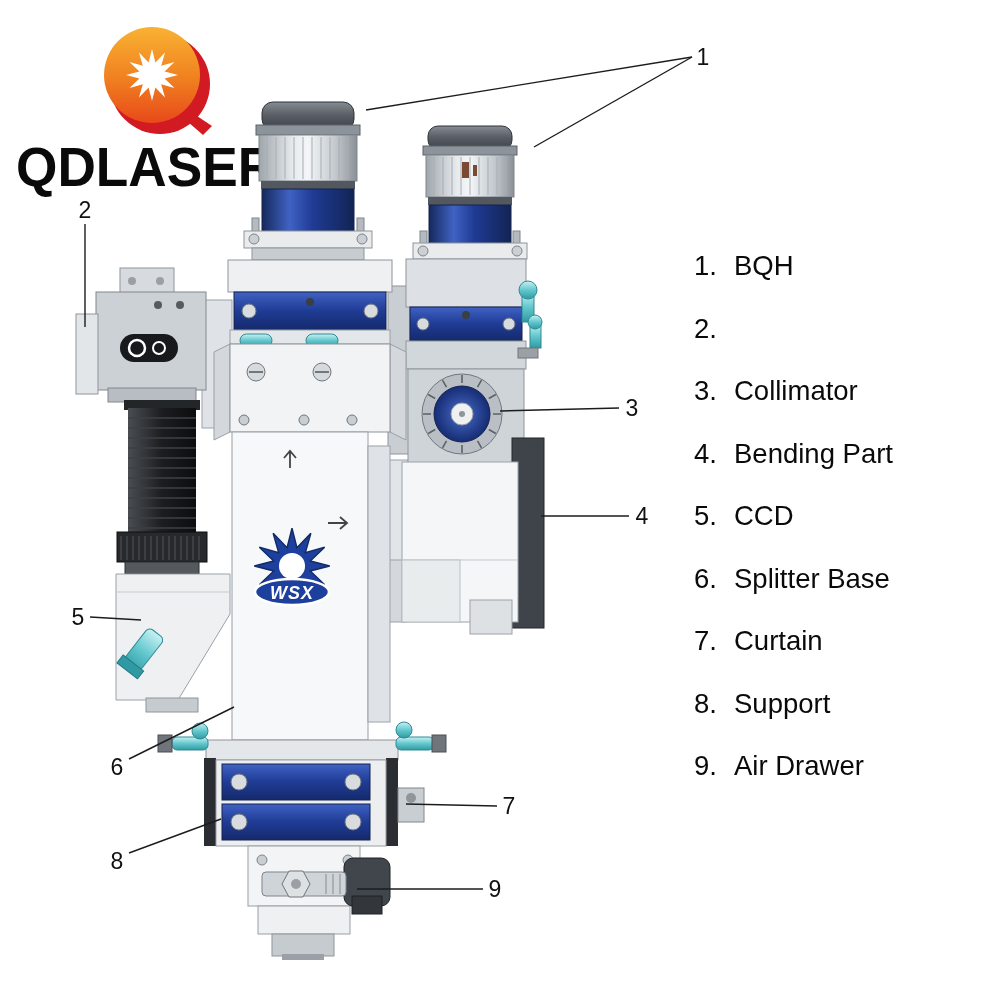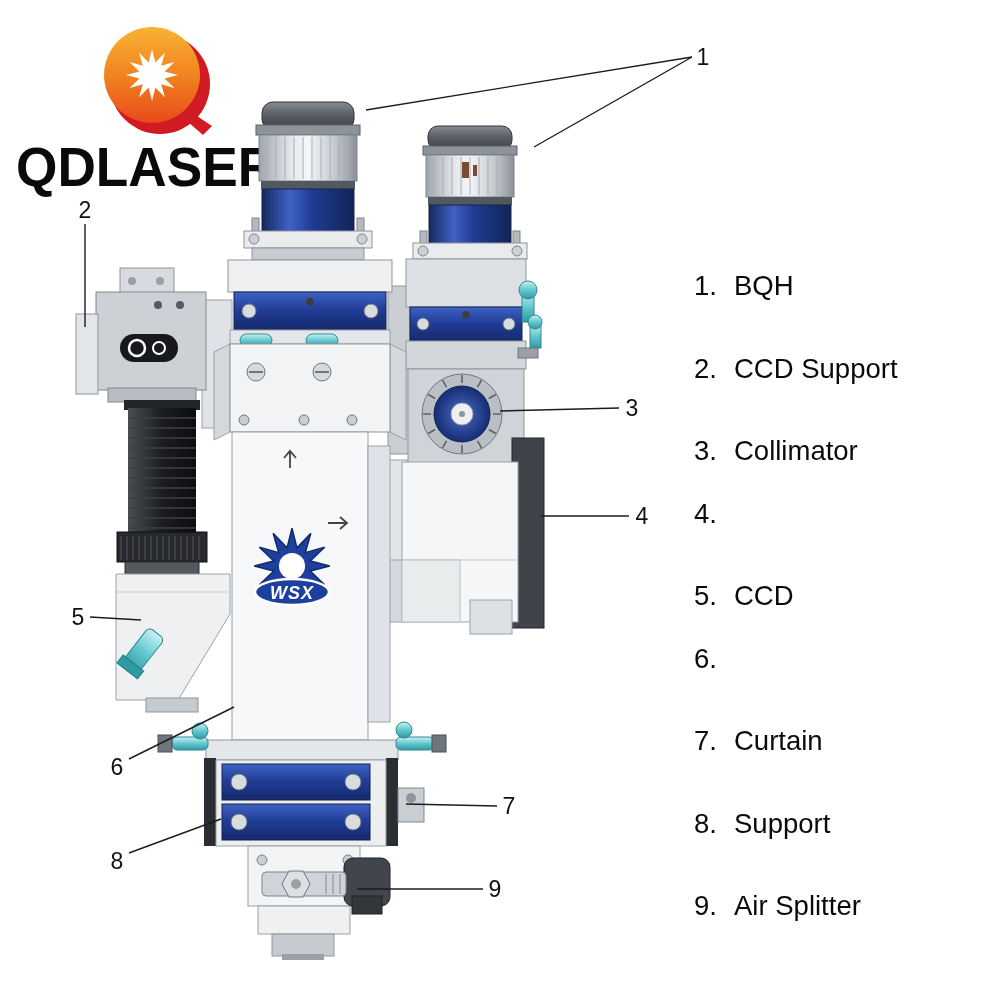--- a/index.html
+++ b/index.html
@@ -8,21 +8,21 @@
   .logo-wrap{position:absolute;left:0;top:0;width:330px;height:210px;padding-left:6px;}
   .logo-icon{position:absolute;left:94px;top:20px;width:126px;height:122px;}
   .brand-name{position:absolute;left:16px;top:134px;font-size:56px;font-weight:bold;
         letter-spacing:0px;color:#0a0a0a;transform:scaleX(0.95);transform-origin:left center;
         white-space:nowrap;}
   .diagram-svg{position:absolute;left:0;top:0;width:1000px;height:1000px;}
   .co{position:absolute;transform:translate(-50%,-50%);font-size:23px;color:#111;line-height:1;}
   .legend{position:absolute;left:694px;top:252px;display:flex;flex-direction:column;gap:35px;}
   .legend-item{display:flex;align-items:baseline;font-size:27.5px;color:#0a0a0a;line-height:1;}
   .legend-item .num{display:inline-block;width:40px;}
-  .legend-item .lbl{white-space:nowrap;margin-top:20px;}
+  .legend-item .lbl{white-space:nowrap;}
 </style>
 </head>
 <body>
 
 <div class="page">
 
   <div class="logo-wrap">
     <svg class="logo-icon" viewBox="0 0 126 122">
       <defs>
         <linearGradient id="glogo" x1="0" y1="0" x2="0" y2="1">
@@ -303,43 +303,44 @@
   <span class="co" style="left:117px;top:861px">8</span>
   <span class="co" style="left:495px;top:889px">9</span>
 
   <div class="legend">
     <div class="legend-item">
       <span class="num">1.</span>
       <span class="lbl">BQH</span>
     </div>
     <div class="legend-item">
       <span class="num">2.</span>
-      <span class="lbl">CCD Support</span>
     </div>
     <div class="legend-item">
       <span class="num">3.</span>
       <span class="lbl">Collimator</span>
     </div>
     <div class="legend-item">
       <span class="num">4.</span>
+      <span class="lbl">Bending Part</span>
     </div>
     <div class="legend-item">
       <span class="num">5.</span>
       <span class="lbl">CCD</span>
     </div>
     <div class="legend-item">
       <span class="num">6.</span>
+      <span class="lbl">Splitter Base</span>
     </div>
     <div class="legend-item">
       <span class="num">7.</span>
       <span class="lbl">Curtain</span>
     </div>
     <div class="legend-item">
       <span class="num">8.</span>
       <span class="lbl">Support</span>
     </div>
     <div class="legend-item">
       <span class="num">9.</span>
-      <span class="lbl">Air Splitter</span>
+      <span class="lbl">Air Drawer</span>
     </div>
   </div>
 
 </div>
 
 </body></html>

